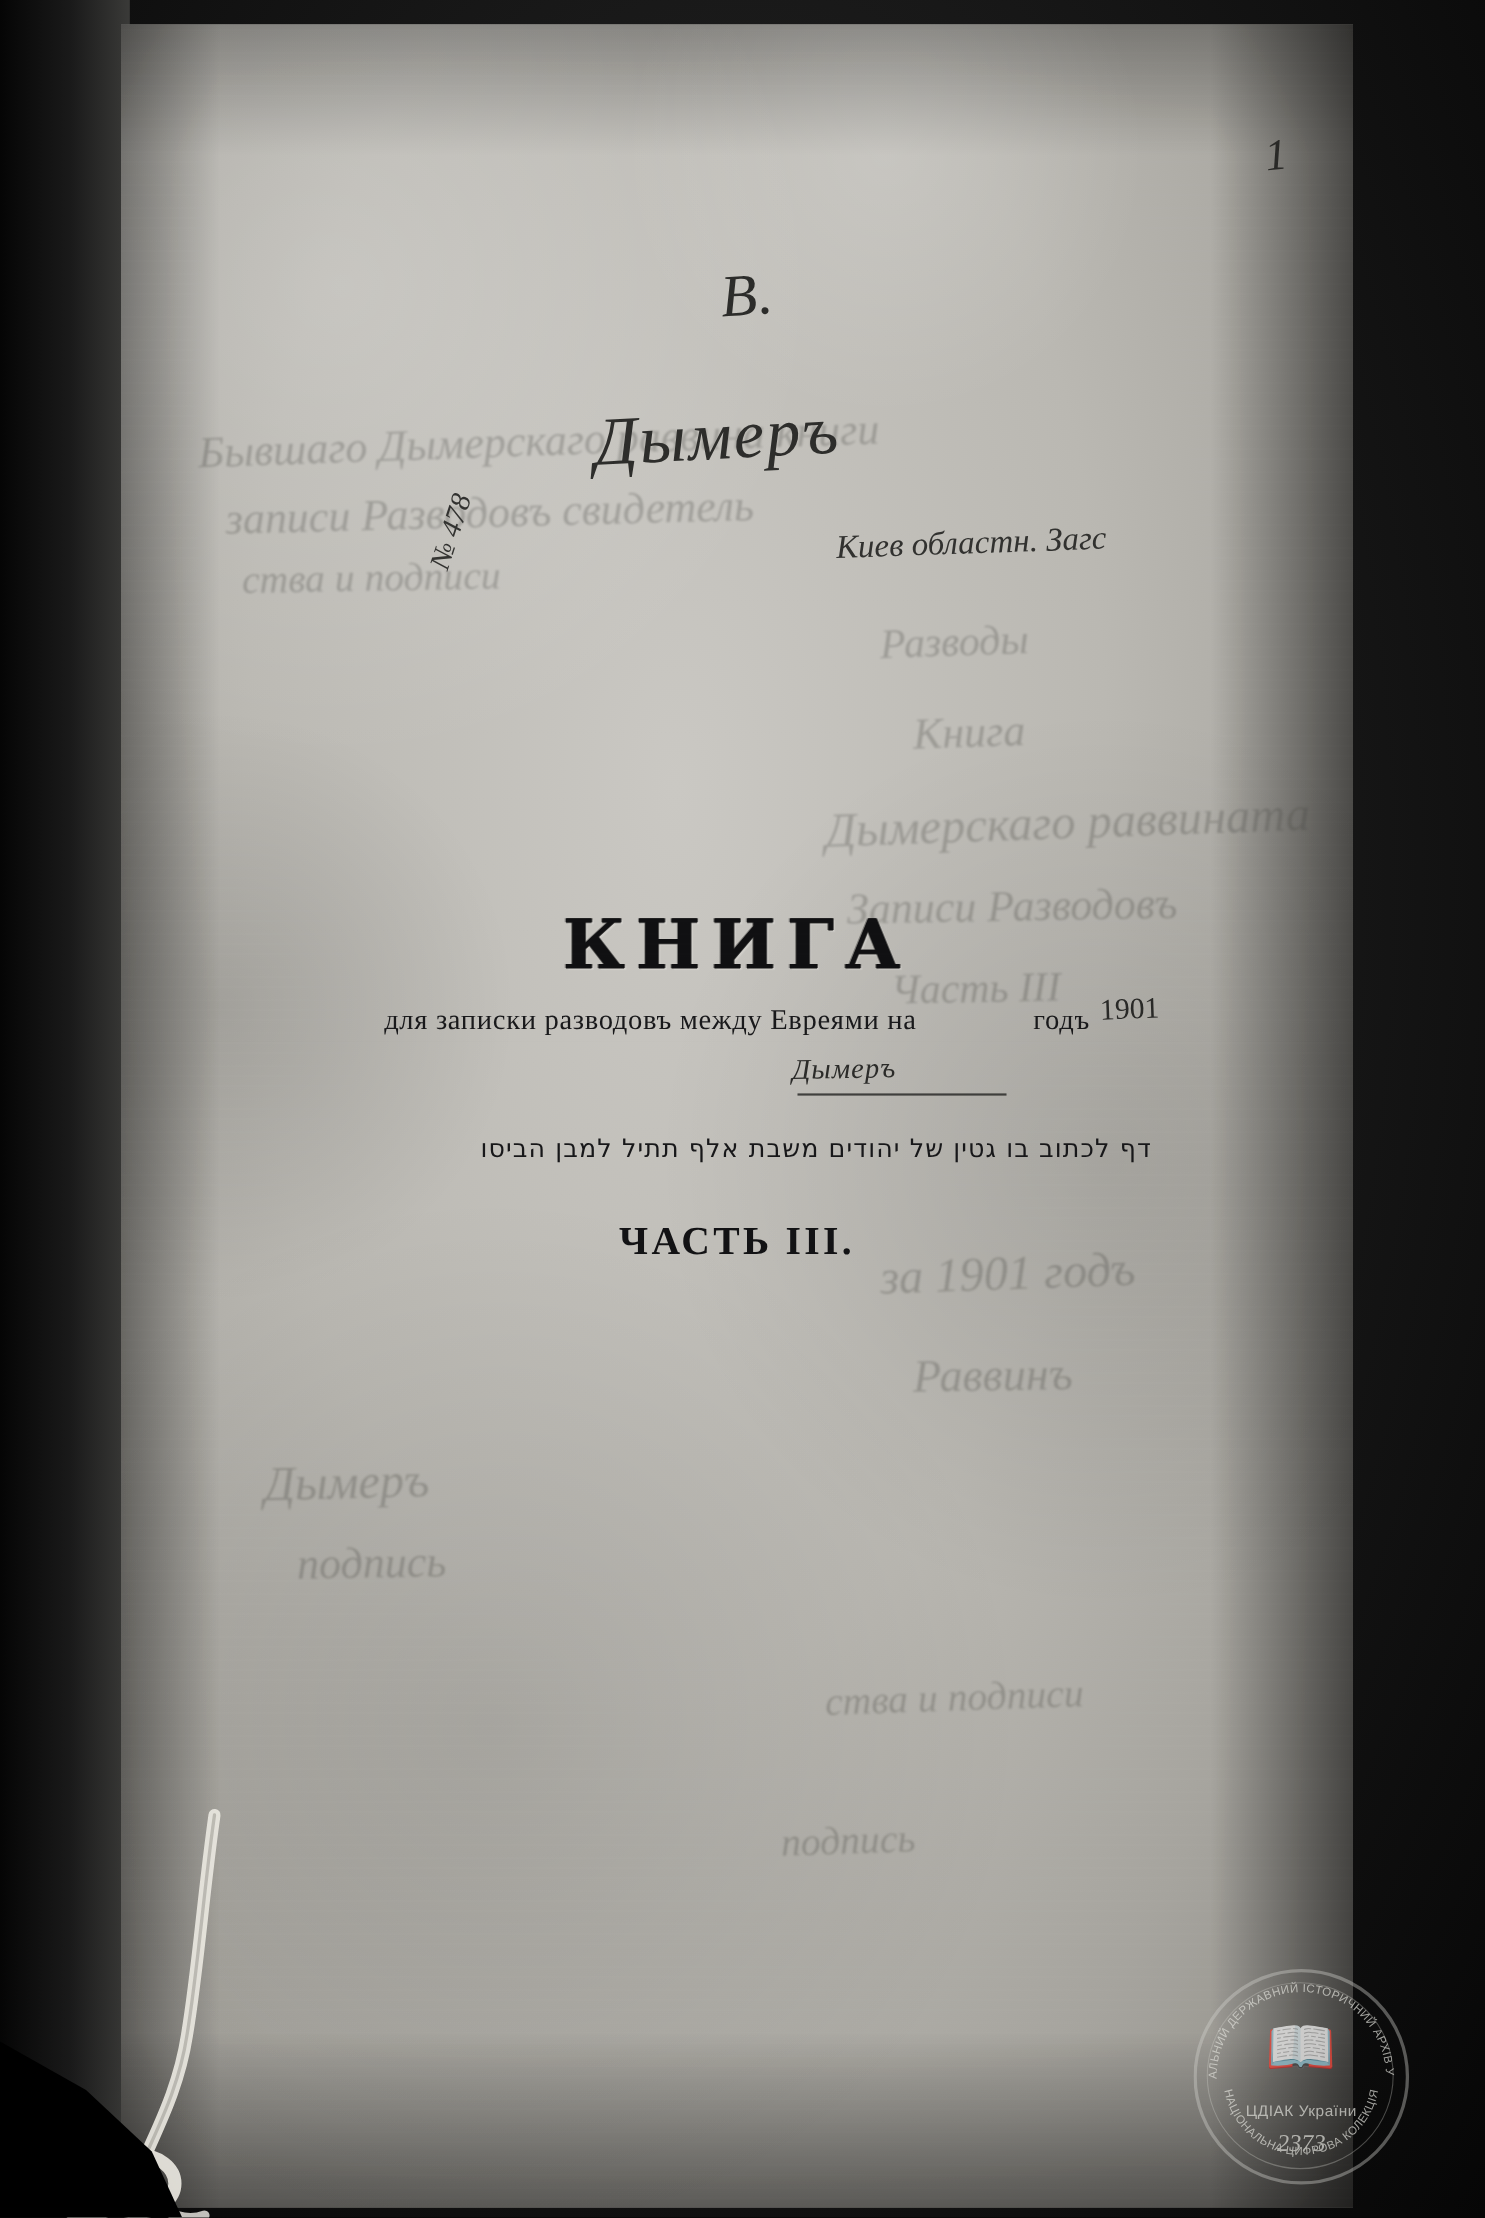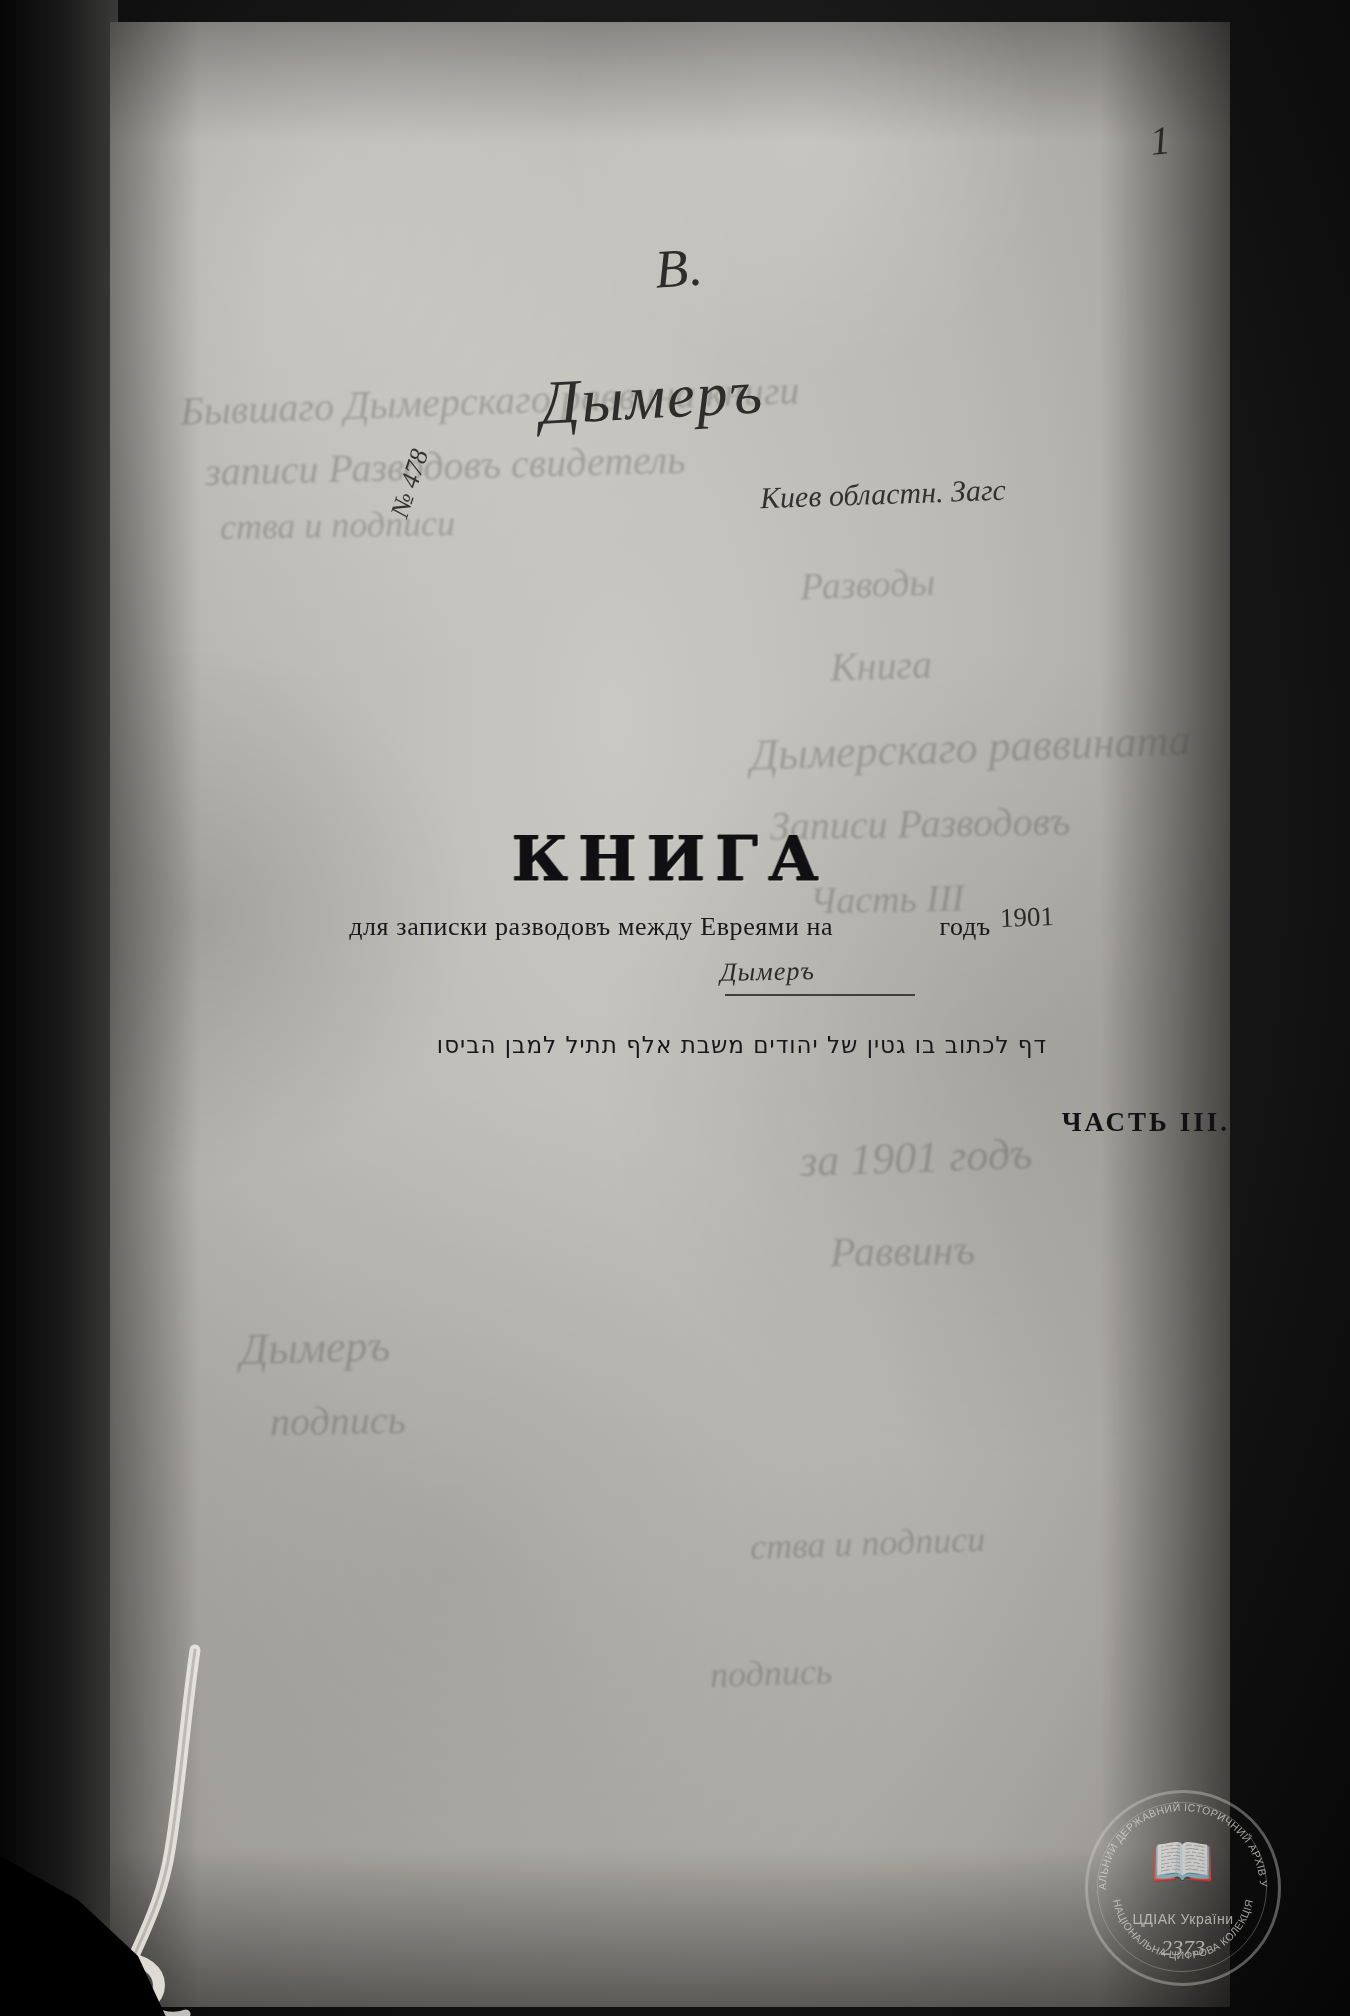--- a/index.html
+++ b/index.html
@@ -187,24 +187,24 @@
     font-family: "DejaVu Sans", sans-serif;
     font-size: 23px;
     letter-spacing: 1px;
     color: #19191b;
   }
 
   #part {
     position: absolute;
     left: 0; top: 1085px;
     width: 1120px;
-    text-align: right;
+    text-align: center;
     font-family: "Liberation Serif", serif;
     font-weight: bold;
-    font-size: 27px;
+    font-size: 36px;
     letter-spacing: 3px;
     color: #141416;
   }
 
   
   #folio {
     position: absolute;
     left: 1040px;
     top: 95px;
     font-size: 40px;

